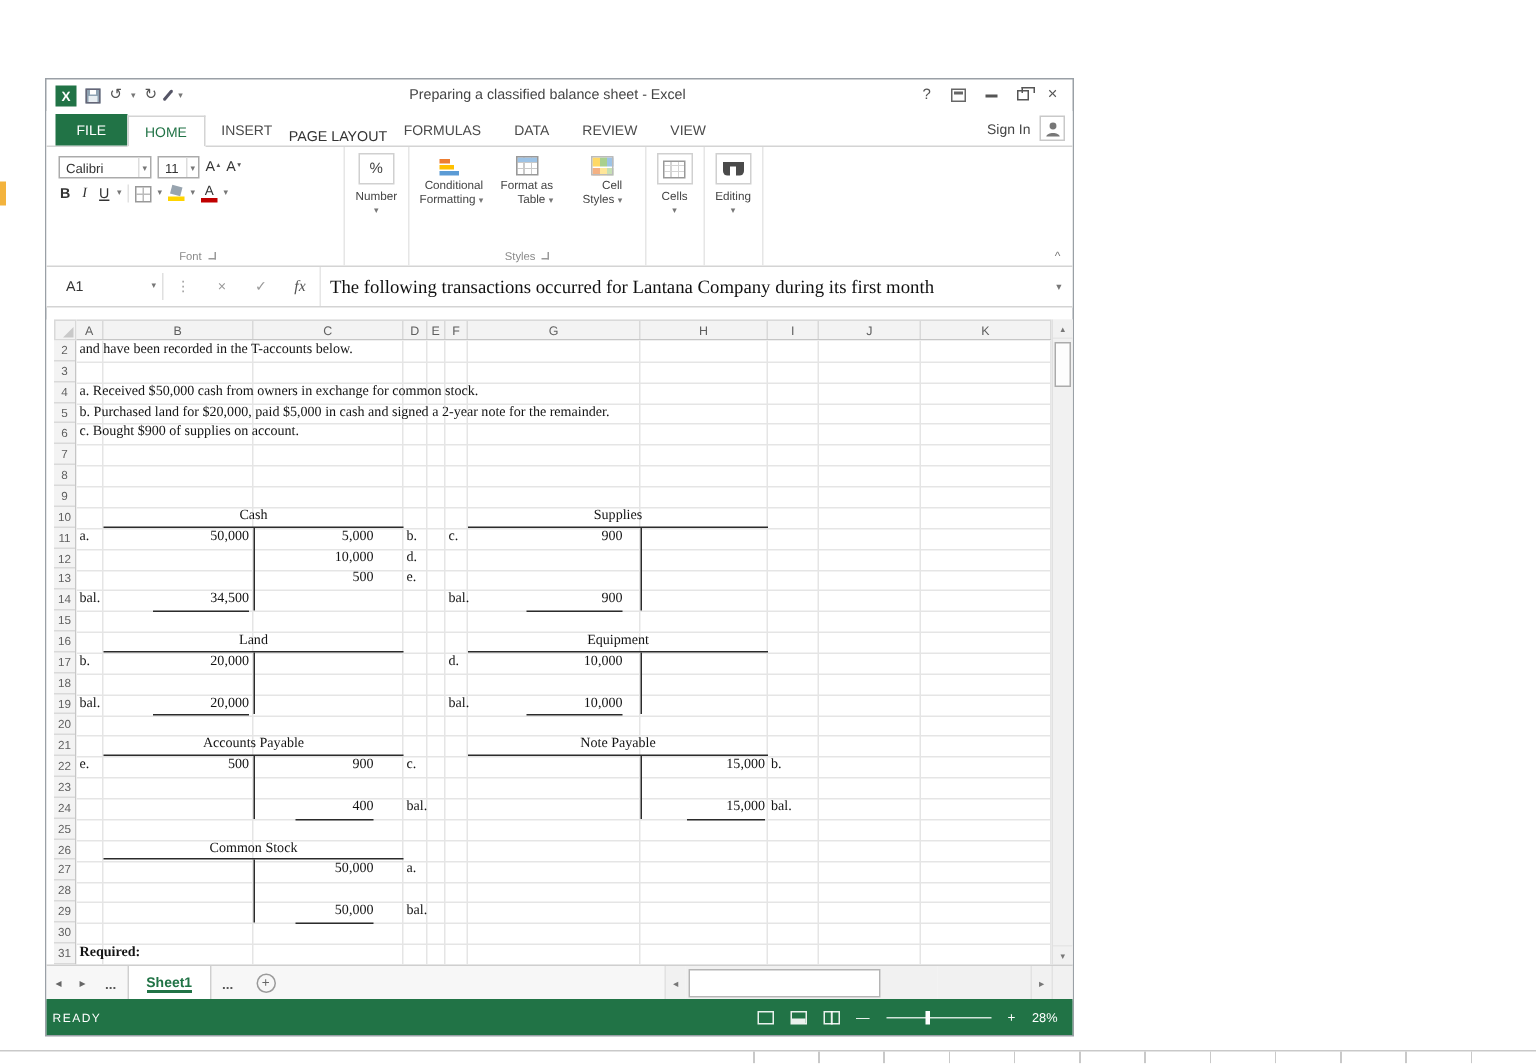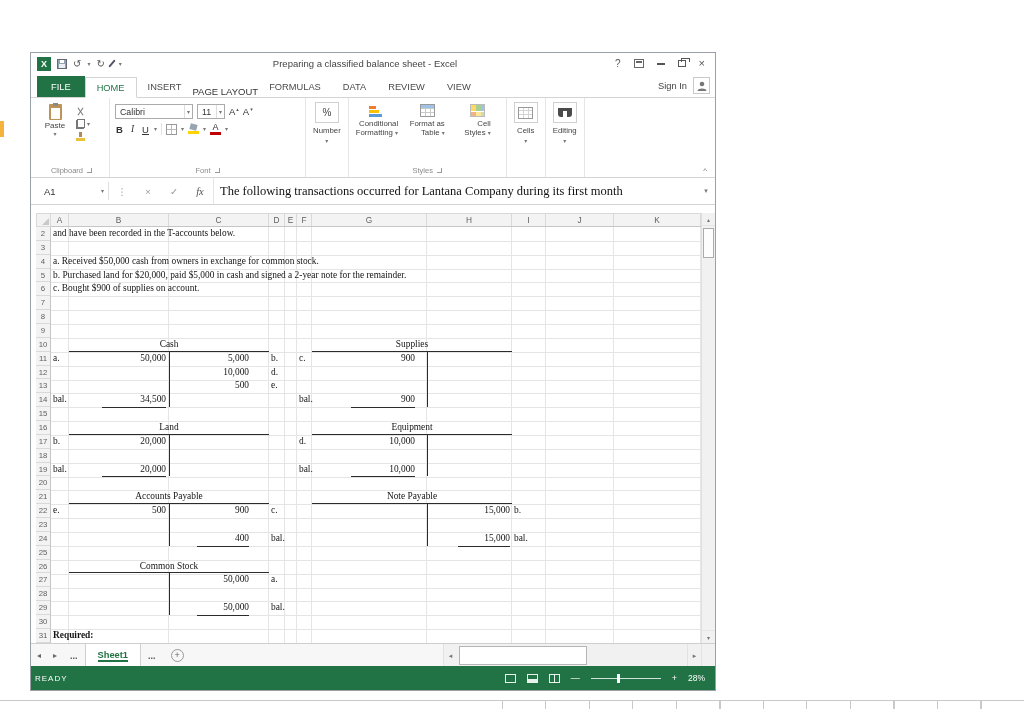--- a/index.html
+++ b/index.html
@@ -73,21 +73,21 @@
   .fp-icon { position:relative; width:9px; height:10px; }
   .fp-icon::before { content:""; position:absolute; top:0; left:3px; width:3px; height:5px; background:#b0885a; }
   .fp-icon::after { content:""; position:absolute; bottom:1px; left:0; right:0; height:3px; background:#e8c33a; }
 
   .fg-col { display:flex; flex-direction:column; gap:4px; padding-top:2px; }
   .fg-row1,.fg-row2 { display:flex; align-items:center; gap:4px; }
   .combo { border:1px solid #ababab; background:#fff; height:15px; display:flex; align-items:center;
            font-size:8.8px; color:#333; padding:0 0 0 4px; }
   .combo .dd { margin-left:auto; border-left:1px solid #ddd; height:100%; display:flex; align-items:center;
                padding:0 2px; font-size:6px; color:#777; }
-  .font-name { width:78px; } .font-size { width:28px; }
+  .font-name { width:62px; } .font-size { width:28px; }
   .ab { display:flex; align-items:flex-start; font-size:9.5px; color:#333; gap:1px; }
   .ab .tri { font-size:5px; color:#555; }
   .fmt { font-size:9.5px; color:#333; width:9px; text-align:center; }
   .fmt.b { font-weight:bold; }
   .fmt.i { font-style:italic; font-family:"Liberation Serif", serif; }
   .fmt.u { text-decoration:underline; }
   .vsep { width:1px; height:12px; background:#e2e2e2; }
   .borders-icon { width:11px; height:11px; border:1px solid #999; background:
       linear-gradient(#bbb,#bbb) center/100% 1px no-repeat,
       linear-gradient(90deg,#bbb,#bbb) center/1px 100% no-repeat; }
@@ -260,45 +260,20 @@
           <svg width="12" height="12" viewBox="0 0 12 12">
               <circle cx="6" cy="4" r="2.3" fill="#777"></circle>
               <path d="M1.5 11c.5-3.2 8.5-3.2 9 0z" fill="#777"></path>
             </svg>
         </span>
       </div>
     </div>
 
     <div class="ribbon">
 
-      <div class="rgroup" style="width:76px">
-        <div class="clip-row">
-          <div class="paste-btn">
-            <span class="clip-icon"></span>
-            <span class="paste-label">Paste</span>
-            <span class="dd6">▾</span>
-          </div>
-          <div class="mini-col">
-            <div class="mini-btn">
-                <span class="cut-icon"></span>
-              </div>
-            <div class="mini-btn">
-                <span class="copy-icon"></span>
-                <span class="dd6">▾</span>
-              </div>
-            <div class="mini-btn">
-                <span class="fp-icon"></span>
-              </div>
-          </div>
-        </div>
-        <div class="rg-label">
-          <span>Clipboard</span>
-          <span class="launcher"></span>
-        </div>
-      </div>
 
       <div class="rgroup" style="width:196px">
         <div class="fg-col">
           <div class="fg-row1">
             <div class="combo font-name">
               <span>Calibri</span>
               <span class="dd">▾</span>
             </div>
             <div class="combo font-size">
               <span>11</span>

